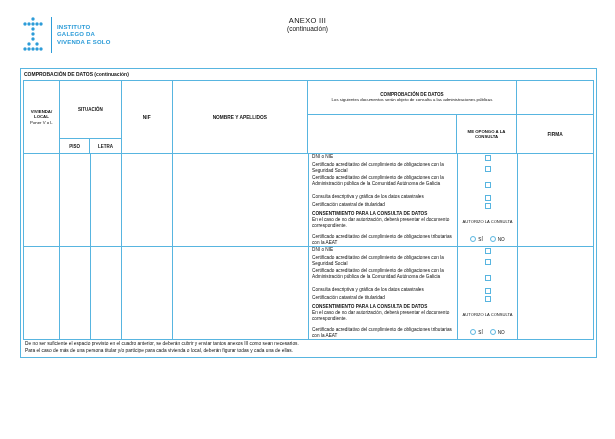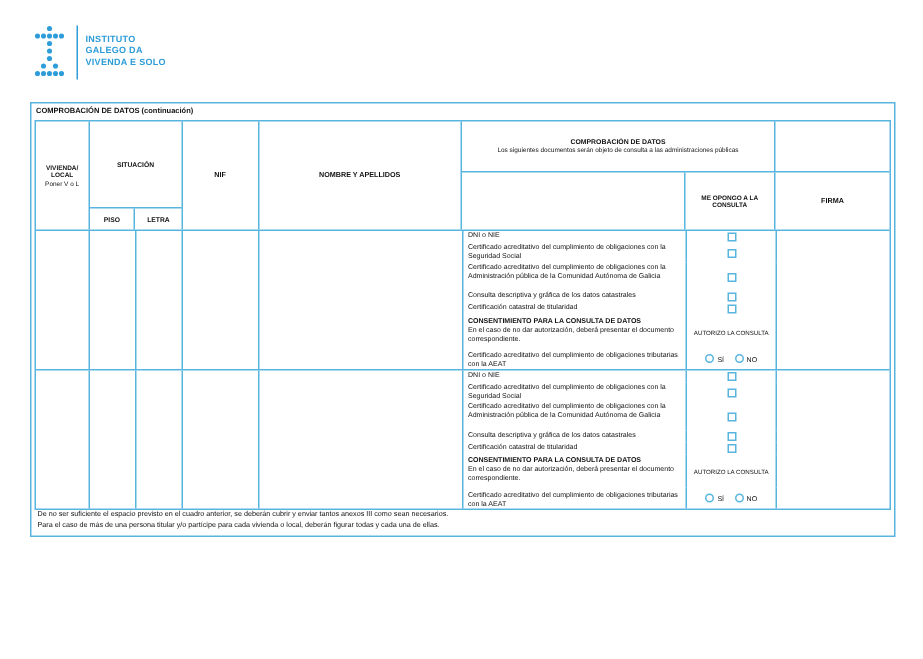--- a/index.html
+++ b/index.html
@@ -99,20 +99,24 @@
       </g>
     </svg>
     <div class="brand-rule"></div>
     <div class="brand-text">
       <div>INSTITUTO</div>
       <div>GALEGO DA</div>
       <div>VIVENDA E SOLO</div>
     </div>
   </div>
 
+  <div class="doc-title">
+    <div class="t1">ANEXO III</div>
+    <div class="t2">(continuación)</div>
+  </div>
 
   <div class="outer-box">
     <div class="section-title">COMPROBACIÓN DE DATOS (continuación)</div>
 
     <div class="inner-table">
 
       <div class="thead">
         <div class="cell h-viv">
           <div>VIVIENDA/</div>
           <div>LOCAL</div>

